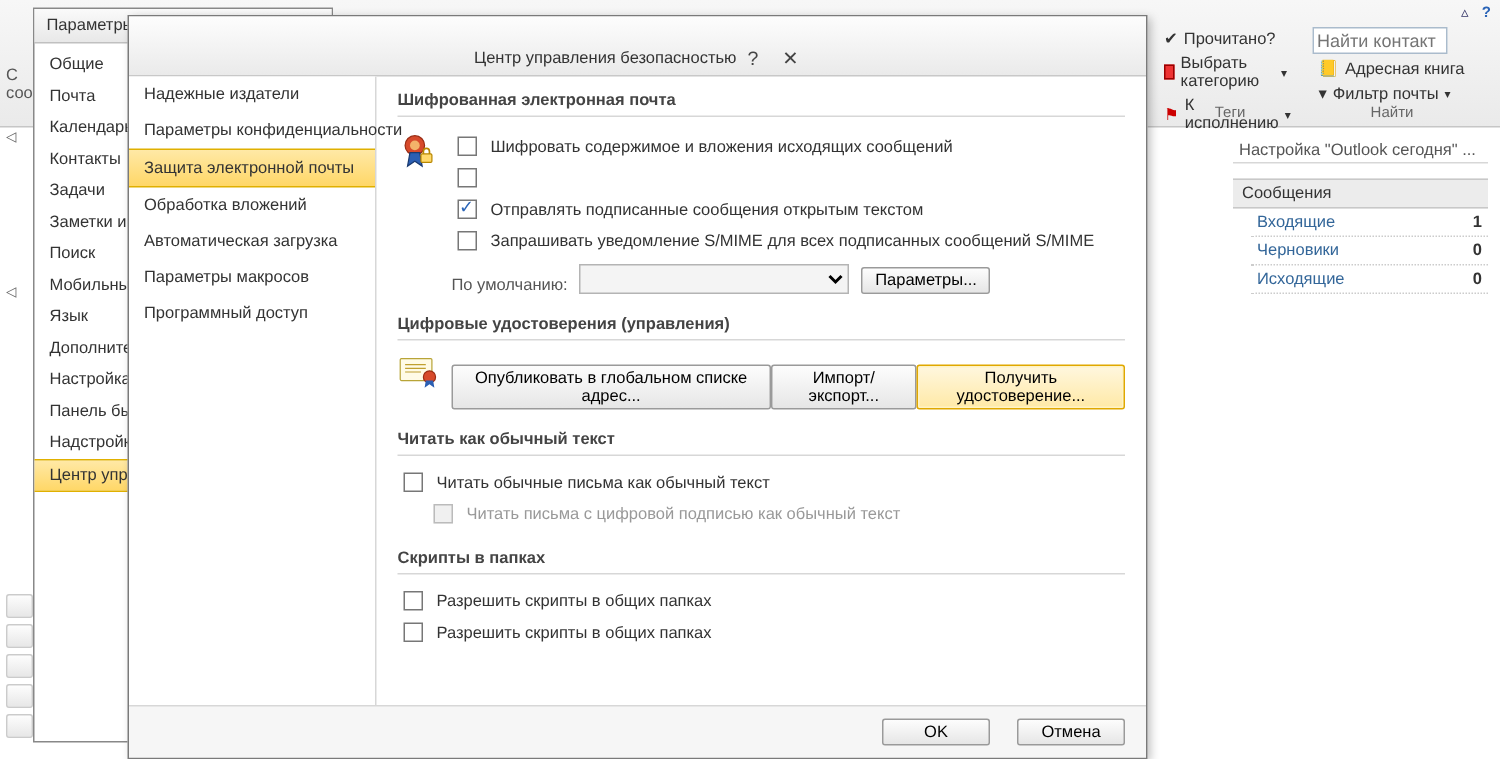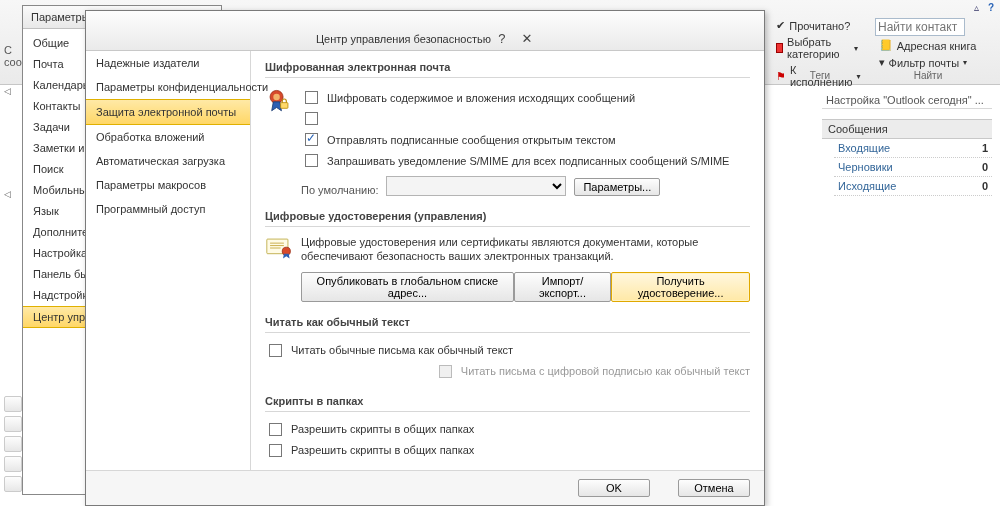--- a/index.html
+++ b/index.html
@@ -32,33 +32,33 @@
   .sec-body { flex:1 1 auto; display:flex; min-height:0; }
   .sec-nav { width:165px; border-right:1px solid #d7d7d7; background:#fff; }
   .sec-nav .navitem { padding:6px 10px; font-size:11px; cursor:pointer; white-space:nowrap; }
   .sec-nav .navitem.selected {  background:linear-gradient(#ffe9a6,#ffd767); border-top:1px solid #e0b000; border-bottom:1px solid #e0b000; }
   .sec-content { flex:1; padding:10px 14px 6px 14px; overflow:auto; }
   .group { margin-bottom:14px; }
   .group-hdr { font-weight:bold; color:#444; padding-bottom:4px; border-bottom:1px solid #d7d7d7; margin-bottom:8px; font-size:11px; }
   .row { display:flex; align-items:flex-start; gap:8px; }
   .icon-col { width:28px; display:flex; justify-content:center; padding-top:2px;}
   .chk-row { display:flex; align-items:center; gap:6px; margin:2px 0 2px 0; font-size:11px; }
-  .chk-row.indent { margin-left:20px; color:#999;justify-content:flex-end; }
+  .chk-row.indent { margin-left:20px; color:#999; }
   .chk { appearance:none; width:13px; height:13px; border:1px solid #777; background:#fff; position:relative; cursor:pointer; flex:none; }
   .chk:checked::after { content:"✓"; position:absolute; top:-3px; left:0px; font-size:12px; color:#2a64b7; }
   .chk:disabled { border-color:#bbb; background:#f0f0f0; }
   .ctrls-row { display:flex; align-items:flex-end; gap:8px; margin-top:6px; }
   .lbl { color:#555; }
   select.combo { width:180px; height:20px; border:1px solid #b4b4b4; background:#f4f4f4; font-size:11px; }
   .btn { background:linear-gradient(#fdfdfd,#e6e6e6); border:1px solid #9a9a9a; padding:2px 10px; font-size:11px; cursor:pointer; border-radius:2px; }
   .btn.small { padding:2px 8px; }
   .btn.highlight { border:1px solid #e0a800; box-shadow:inset 0 0 0 1px #fff3c4; background:linear-gradient(#fff7df,#ffe9a6); }
   .cert-text { font-size:11px; color:#333; line-height:1.3; }
   .cert-btns { display:flex; margin-top:8px; }
-  .sec-footer { display:flex; justify-content:flex-end; gap:28px; padding:8px 14px; border-top:1px solid #d7d7d7; background:#f6f6f6; }
+  .sec-footer { display:flex; justify-content:flex-end; gap:18px; padding:8px 14px; border-top:1px solid #d7d7d7; background:#f6f6f6; }
   .sec-footer .btn { min-width:72px; }
 
   
   .ic-shield { width:26px; height:26px; }
   .ic-cert { width:26px; height:22px; }
 
   
   .today-panel { position:absolute; right:8px; top:92px; width:170px; }
   .today-title { font-size:11px; color:#555; padding:2px 4px; border-bottom:1px solid #d7d7d7; white-space:nowrap; overflow:hidden; }
   .today-sect { margin-top:10px; }
@@ -238,21 +238,20 @@
             <svg class="ic-cert" viewBox="0 0 32 26">
               <rect x="1" y="2" width="26" height="18" rx="1" fill="#fffbe6" stroke="#b8a437"></rect>
               <line x1="5" y1="7" x2="22" y2="7" stroke="#c0a030"></line>
               <line x1="5" y1="10" x2="22" y2="10" stroke="#c0a030"></line>
               <line x1="5" y1="13" x2="18" y2="13" stroke="#c0a030"></line>
               <circle cx="25" cy="17" r="5" fill="#d74a2b" stroke="#9a2d15"></circle>
               <path d="M22 20 L21 26 L25 23 L29 26 L28 20 Z" fill="#2b5fb3"></path>
             </svg>
           </div>
           <div style="flex:1;">
-            <div class="cert-text">Цифровые удостоверения или сертификаты являются документами, которые обеспечивают безопасность ваших электронных транзакций.</div>
             <div class="cert-btns">
               <button class="btn">Опубликовать в глобальном списке адрес...</button>
               <button class="btn">Импорт/экспорт...</button>
               <button class="btn highlight">Получить удостоверение...</button>
             </div>
           </div>
         </div>
       </div>
 
       <div class="group">

